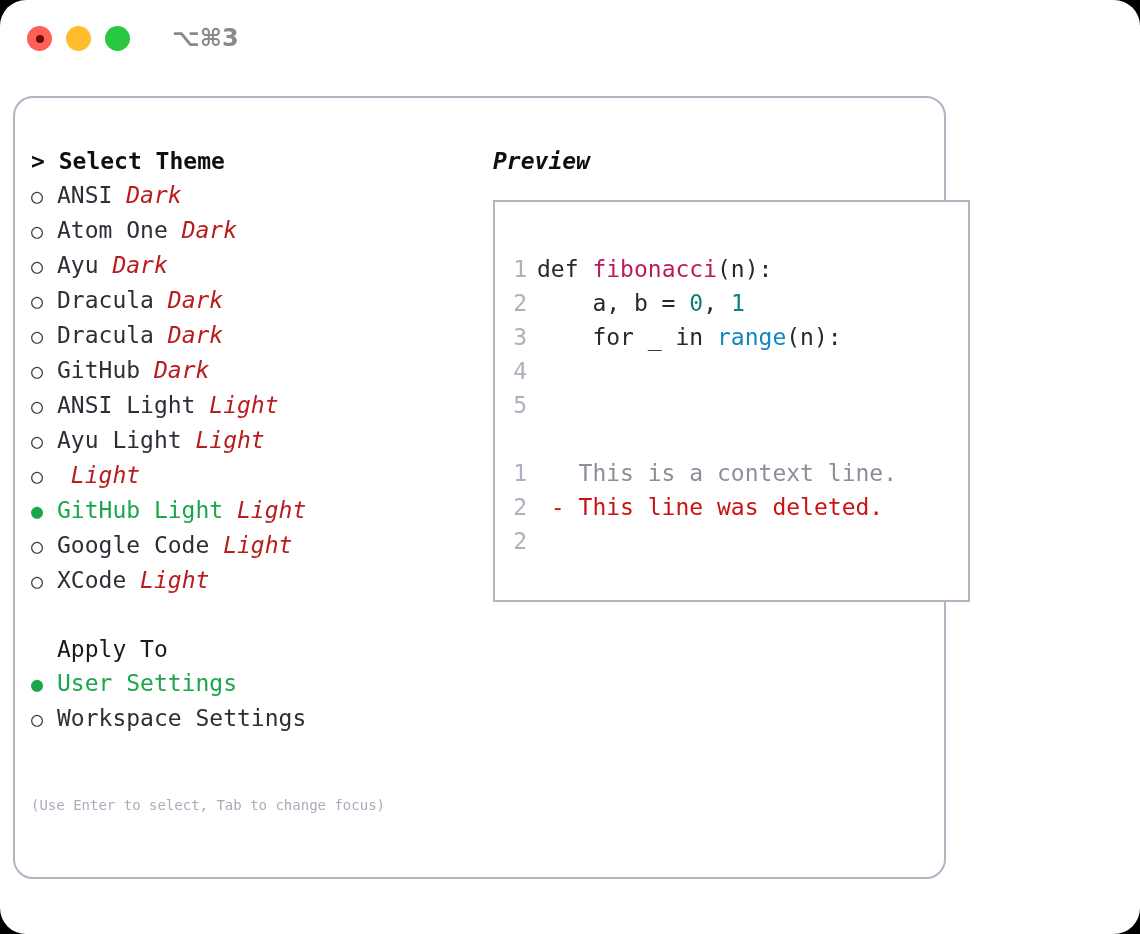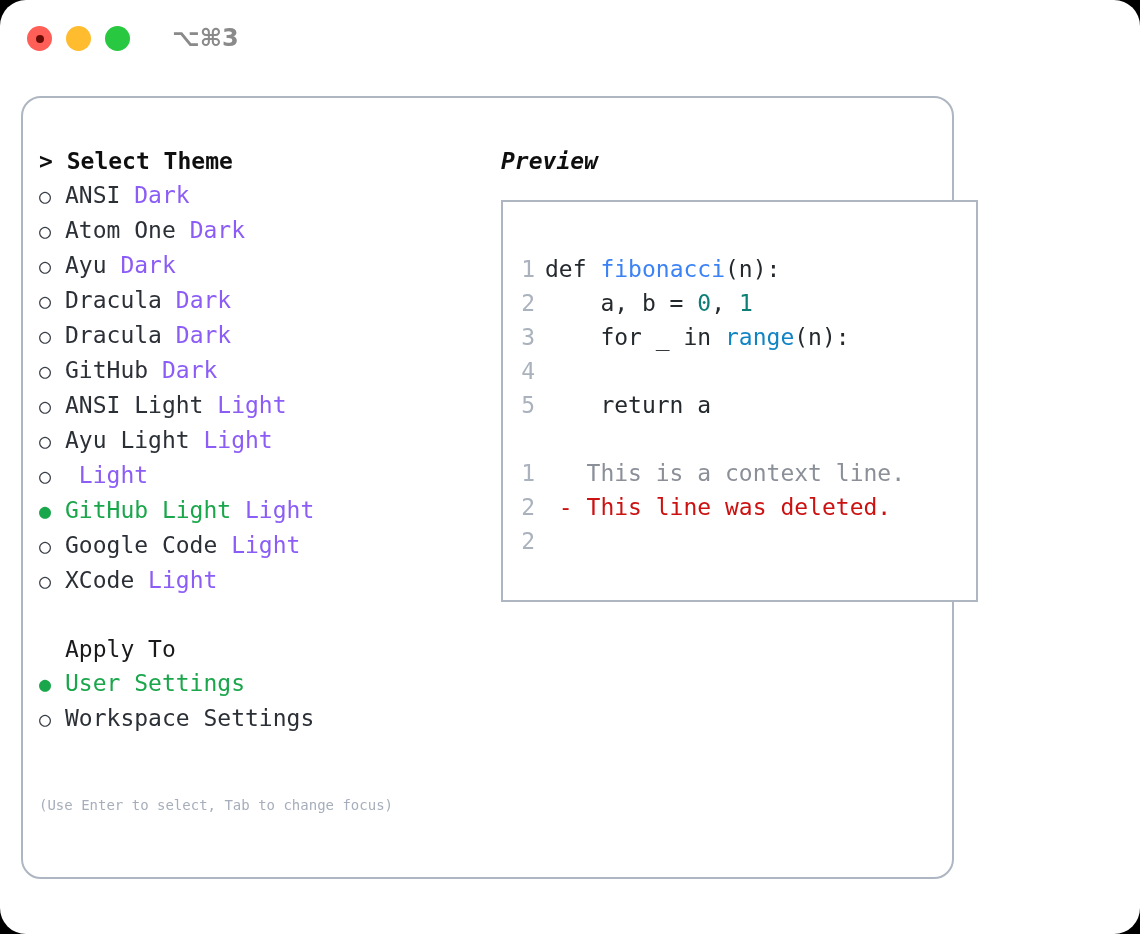--- a/index.html
+++ b/index.html
@@ -67,21 +67,21 @@
     font-size: 24px;
     font-weight: bold;
     color: #8a8a8a;
     letter-spacing: 0px;
     font-family: "DejaVu Sans", "Liberation Sans", sans-serif;
   }
 
   
   .panel {
     position: absolute;
-    left: 21px;
+    left: 13px;
     top: 96px;
     width: 933px;
     height: 783px;
     border: 2px solid #aeb6c2;
     border-radius: 20px;
     box-sizing: border-box;
     background: #ffffff;
   }
 
   
@@ -112,21 +112,21 @@
     flex: 0 0 26px;
     font-size: 20px;
     line-height: 34px;
     color: #3a3f47;
     display: inline-block;
   }
   .bullet.sel { color: #1aa64b; }
 
   .opt-label { color: #2b2f36; }
   .opt-label.sel { color: #1aa64b; }
-  .opt-kind  { color: #8b5cf6; }
+  .opt-kind  { color: #b91c1c; font-style: italic; }
 
   .spacer-row { height: 34px; }
 
   .apply-title {
     font-size: 23px;
     font-weight: normal;
     color: #19191c;
     line-height: 34px;
     padding-left: 26px;
     white-space: pre;
@@ -175,21 +175,21 @@
   .lineno {
     width: 42px;
     flex: 0 0 42px;
     text-align: right;
     color: #aab2bd;
     padding-right: 10px;
     box-sizing: border-box;
   }
   .codetext { color: #24292e; text-align: center; }
 
-  .tok-fn    { color: #3b82f6; }
+  .tok-fn    { color: #be185d; }
   .tok-num   { color: #0d7f77; }
   .tok-call  { color: #1184c4; }
 
   .blank-line { height: 34px; }
 
   .diff-ctx { color: #8a8f98; }
   .diff-del { color: #cc1111; }
   .diff-add { color: #12b21a; }
 </style>
 </head>
@@ -237,21 +237,21 @@
     </div>
 
     <div class="right-col">
       <div class="preview-title">Preview</div>
       <div class="preview-box">
         <div id="code-block">
             <div class="code-line"><span class="lineno">1</span><span><span class="codetext">def </span><span class="tok-fn">fibonacci</span><span class="codetext">(n):</span></span></div>
             <div class="code-line"><span class="lineno">2</span><span><span class="codetext">    a, b = </span><span class="tok-num">0</span><span class="codetext">, </span><span class="tok-num">1</span></span></div>
             <div class="code-line"><span class="lineno">3</span><span><span class="codetext">    for _ in </span><span class="tok-call">range</span><span class="codetext">(n):</span></span></div>
             <div class="code-line"><span class="lineno">4</span></div>
-            <div class="code-line"><span class="lineno">5</span><span><span class="codetext">    return a</span></span></div>
+            <div class="code-line"><span class="lineno">5</span></div>
           </div>
         <div class="blank-line"></div>
         <div id="diff-block">
             <div class="code-line"><span class="lineno">1</span><span class="diff-ctx">   This is a context line.</span></div>
             <div class="code-line"><span class="lineno">2</span><span class="diff-del"> - This line was deleted.</span></div>
             <div class="code-line"><span class="lineno">2</span></div>
           </div>
       </div>
     </div>
 

